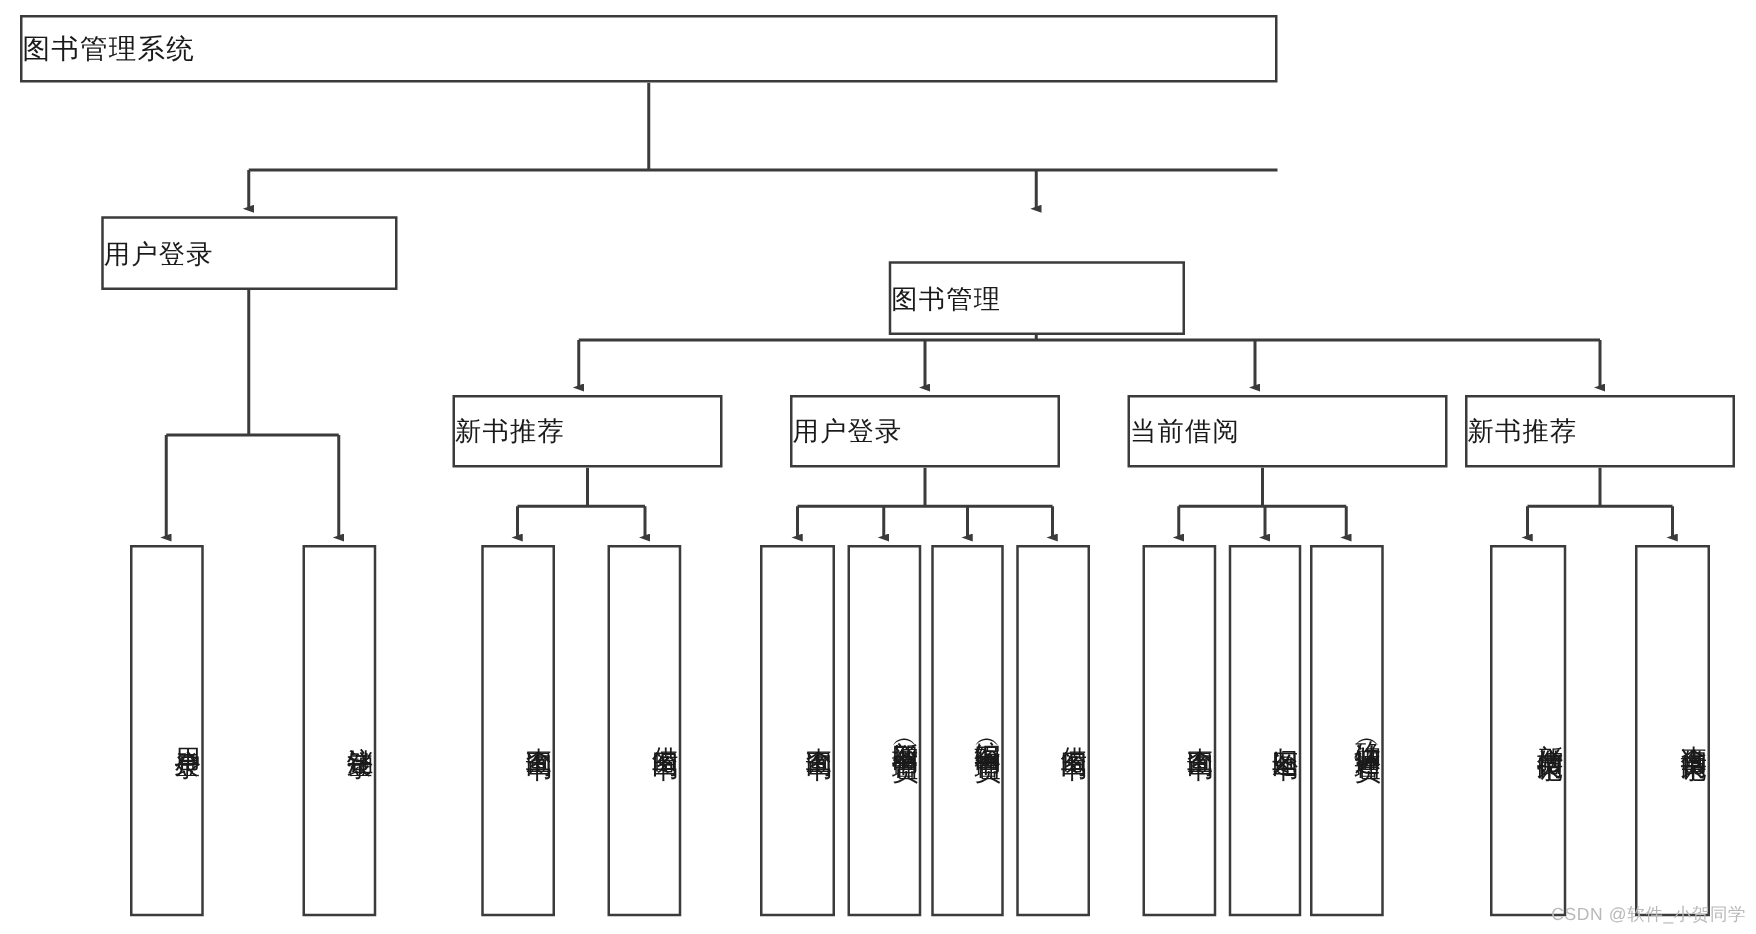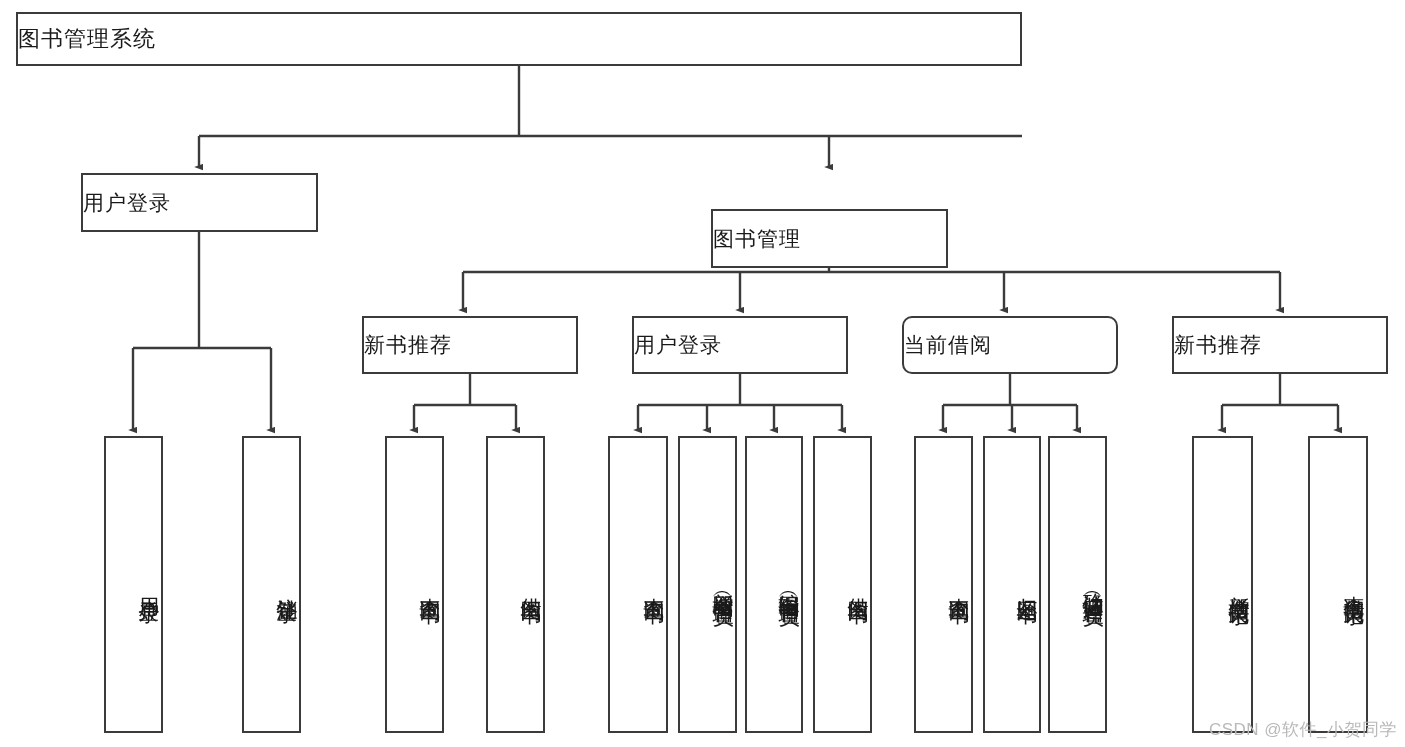--- a/index.html
+++ b/index.html
@@ -56,21 +56,21 @@
     display: block;
     white-space: nowrap;
   }
   .node.root {
     font-size: 22px;
   }
   #watermark {
     position: absolute;
     right: 8px;
     bottom: 6px;
-    font-size: 17px;
+    font-size: 14px;
     color: #b9b9b9;
     letter-spacing: 0.5px;
     white-space: nowrap;
   }
 </style>
 </head>
 <body>
 
 <div id="canvas">
 
@@ -136,21 +136,21 @@
   <div class="node horiz" id="n-l2_book" style="left: 711px; top: 173px; width: 237px; height: 59px; margin-top: 36px;">
     <span class="lbl">图书管理</span>
   </div>
 
   <div class="node horiz" id="n-l3_newbook" style="left: 362px; top: 316px; width: 216px; height: 58px;">
     <span class="lbl">新书推荐</span>
   </div>
   <div class="node horiz" id="n-l3_borrow" style="left: 632px; top: 316px; width: 216px; height: 58px;">
     <span class="lbl">用户登录</span>
   </div>
-  <div class="node horiz" id="n-l3_current" style="left: 902px; top: 316px; width: 216px; height: 58px; border-radius: 10px;">
+  <div class="node horiz" id="n-l3_current" style="left: 902px; top: 316px; width: 256px; height: 58px;">
     <span class="lbl">当前借阅</span>
   </div>
   <div class="node horiz" id="n-l3_record" style="left: 1172px; top: 316px; width: 216px; height: 58px;">
     <span class="lbl">新书推荐</span>
   </div>
 
   <div class="node vert" id="n-leaf_user_login" style="left: 104px; top: 436px; width: 59px; height: 297px;">
     <span class="lbl">用户登录</span>
   </div>
   <div class="node vert" id="n-leaf_user_logout" style="left: 242px; top: 436px; width: 59px; height: 297px;">

